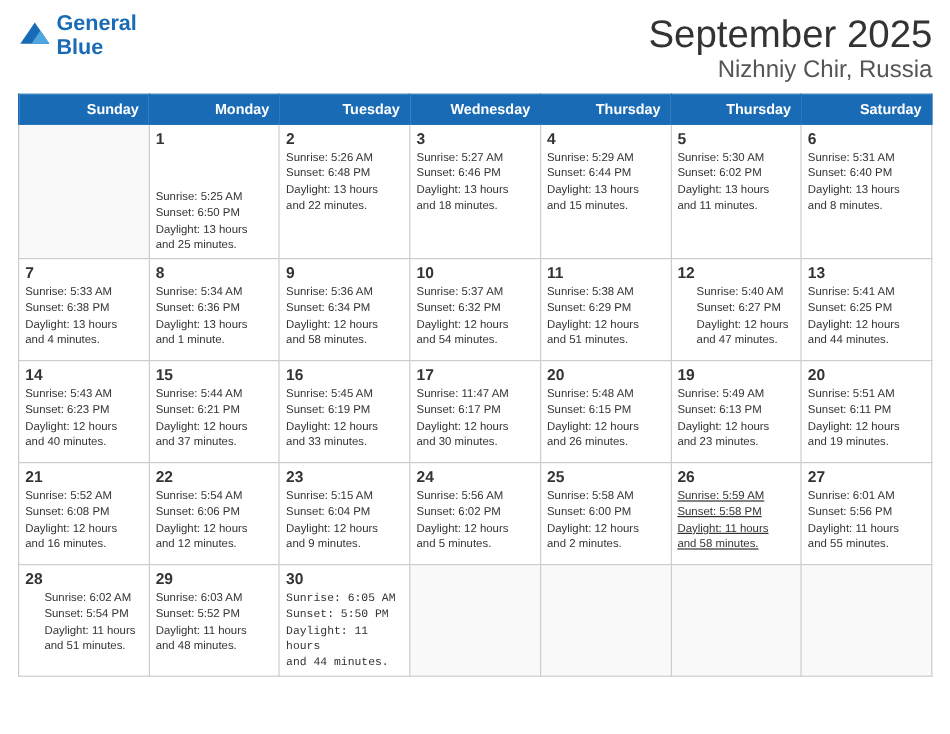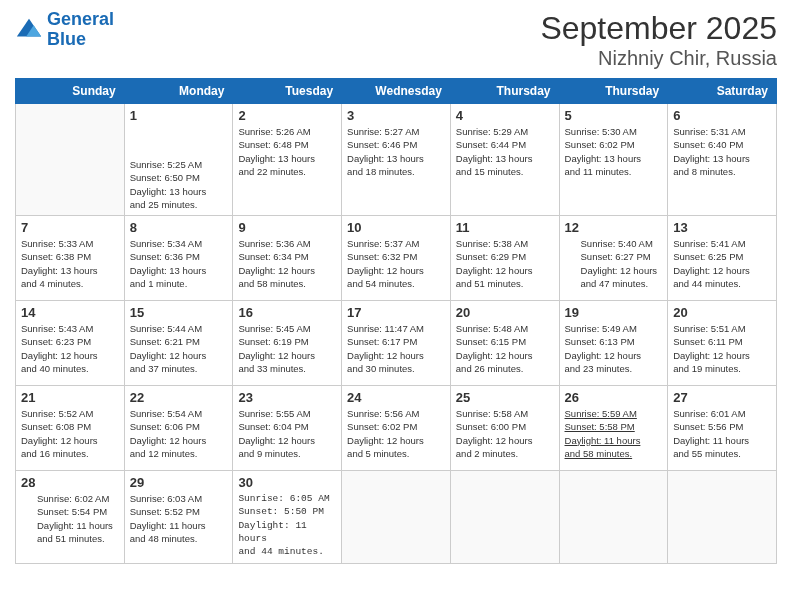--- a/index.html
+++ b/index.html
@@ -279,21 +279,21 @@
           </td>
           <td>
             <span class="day-num">22</span>
             <div class="day-info" style="white-space: pre-line;">Sunrise: 5:54 AM
 Sunset: 6:06 PM
 Daylight: 12 hours
 and 12 minutes.</div>
           </td>
           <td>
             <span class="day-num">23</span>
-            <div class="day-info" style="white-space: pre-line;">Sunrise: 5:55 AM
+            <div class="day-info" style="white-space: pre-line;">Sunrise: 5:15 AM
 Sunset: 6:04 PM
 Daylight: 12 hours
 and 9 minutes.</div>
           </td>
           <td>
             <span class="day-num">24</span>
             <div class="day-info" style="white-space: pre-line;">Sunrise: 5:56 AM
 Sunset: 6:02 PM
 Daylight: 12 hours
 and 5 minutes.</div>

